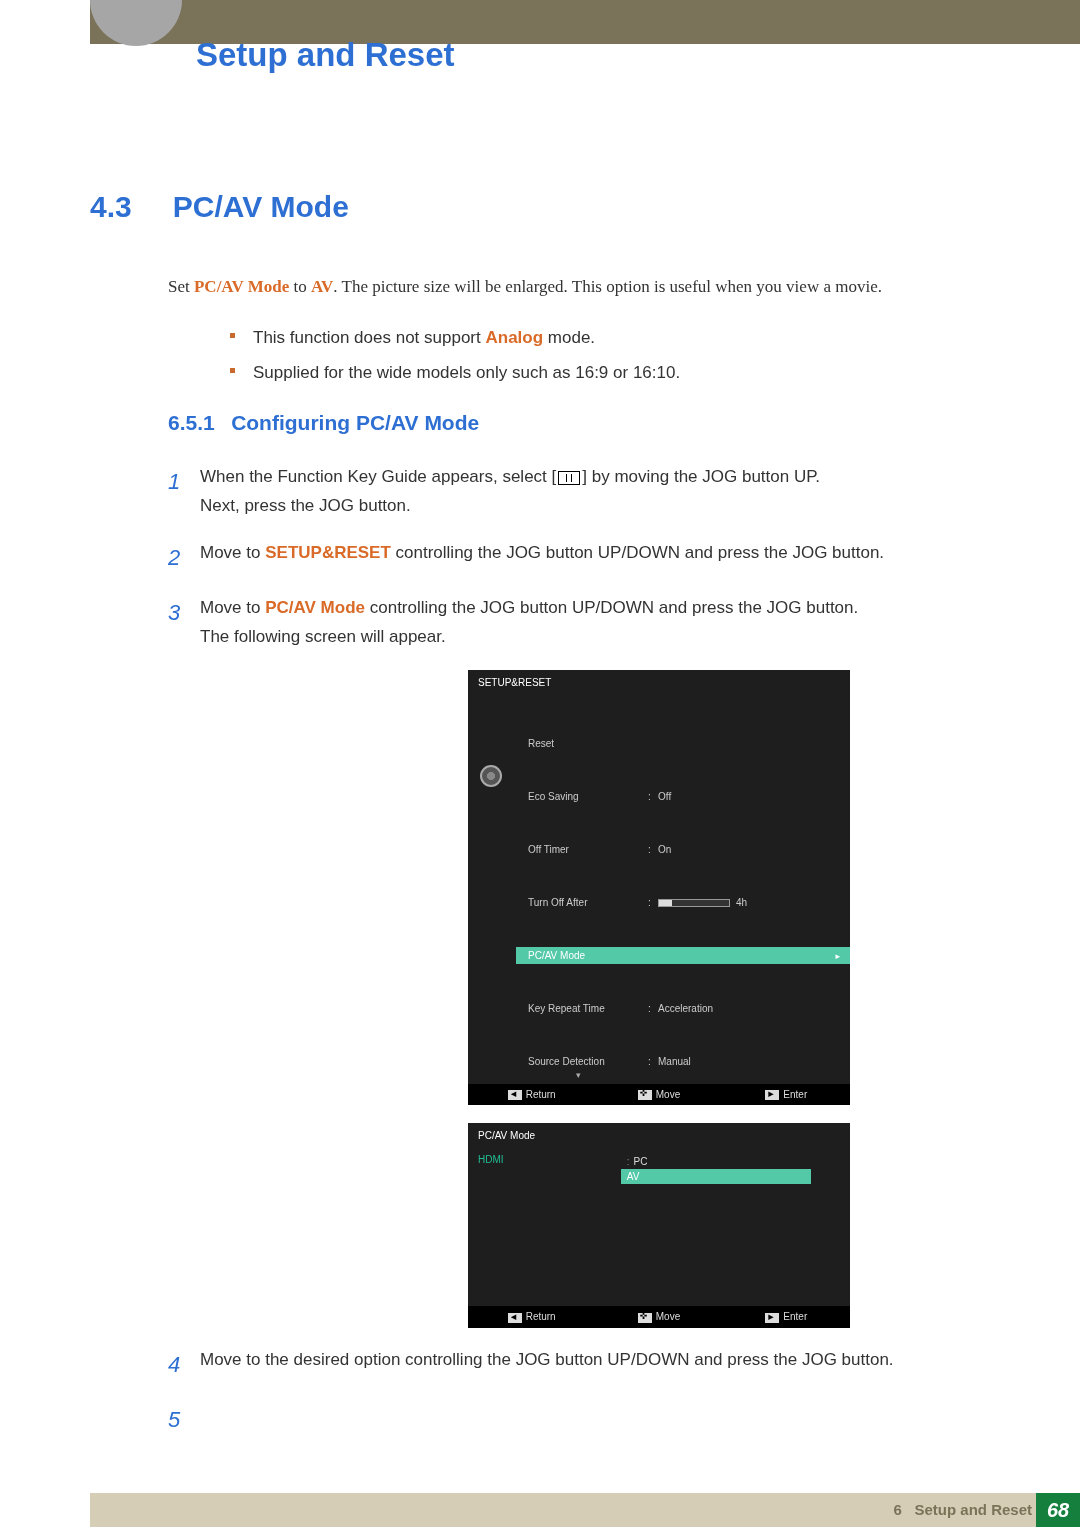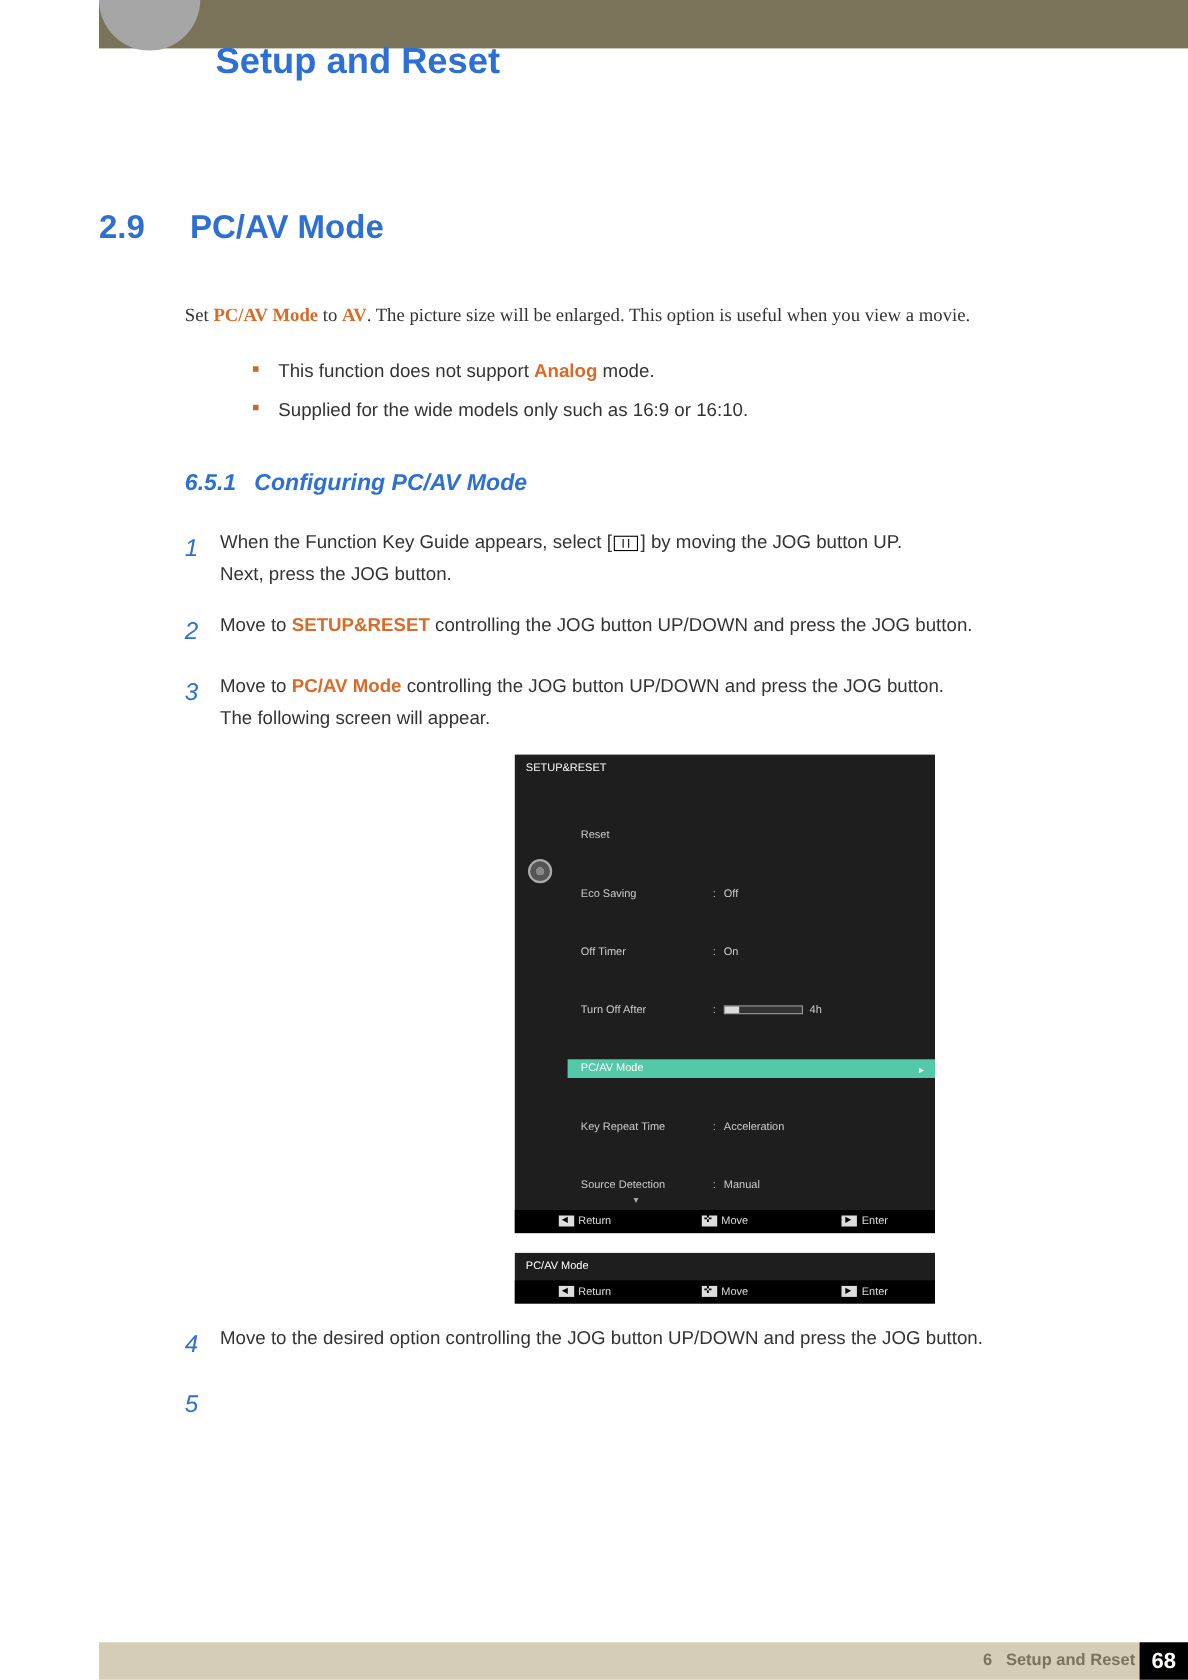--- a/index.html
+++ b/index.html
@@ -72,23 +72,22 @@
     text-align: center;
   }
   .b-dot {
     width: 5px; height: 5px;
     background: #c86a2e;
     margin-top: 7px;
     margin-right: 18px;
     flex-shrink: 0;
   }
   .subsec {
-    margin-top: 42px;
+    margin-top: 26px;
     margin-left: 78px;
-    font-style: italic;
   }
   .subsec-num, .subsec-title {
     color: #2d6fd2;
     font-size: 21px;
     font-weight: bold;
   }
   .steps {
     margin-top: 28px;
     margin-left: 78px;
   }
@@ -243,39 +242,40 @@
     right: 48px;
     top: 8px;
     color: #7b7359;
     font-weight: bold;
     font-size: 15px;
   }
   .foot-num {
     position: absolute;
     right: 0; top: 0; bottom: 0;
     width: 44px;
-    background: #000000;
+    background: #15803d;
     color: #fff;
     font-weight: bold;
     font-size: 20px;
     display: flex;
     align-items: center;
     justify-content: center;
+    font-style: italic;
   }
 </style>
 </head>
 <body>
 
 <div class="top-bar"></div>
 <div class="chapter-circle"></div>
 <div class="chapter-title">Setup and Reset</div>
 
 <div class="content">
   <div>
-    <span class="sec-num">2.9</span>
+    <span class="sec-num">4.3</span>
     <span class="sec-title">PC/AV Mode</span>
   </div>
 
   <p class="intro">
     <span>Set </span><span class="bold-orange">PC/AV Mode</span><span> to </span><span class="bold-orange">AV</span><span>. The picture size will be enlarged. This option is useful when you view a movie.</span>
   </p>
 
   <div class="bullets">
     <div class="b-row">
       <div class="b-dot"></div>
@@ -357,20 +357,27 @@
         </div>
         <div class="osd-foot">
           <div class="f-item"><span class="f-icon ret"></span><span>Return</span></div>
           <div class="f-item"><span class="f-icon mov"></span><span>Move</span></div>
           <div class="f-item"><span class="f-icon ent"></span><span>Enter</span></div>
         </div>
       </div>
 
       <div class="osd">
         <div class="osd-head">PC/AV Mode</div>
+        <div class="osd2-body">
+          <span class="osd2-label">HDMI</span>
+          <span class="osd2-opts">
+            <div class="osd2-opt"><span class="sep">:</span><span>PC</span></div>
+            <div class="osd2-opt sel"><span>AV</span></div>
+          </span>
+        </div>
         <div class="osd-foot">
           <div class="f-item"><span class="f-icon ret"></span><span>Return</span></div>
           <div class="f-item"><span class="f-icon mov"></span><span>Move</span></div>
           <div class="f-item"><span class="f-icon ent"></span><span>Enter</span></div>
         </div>
       </div>
     </div>
 
     <div class="step">
       <div class="step-num">4</div>

